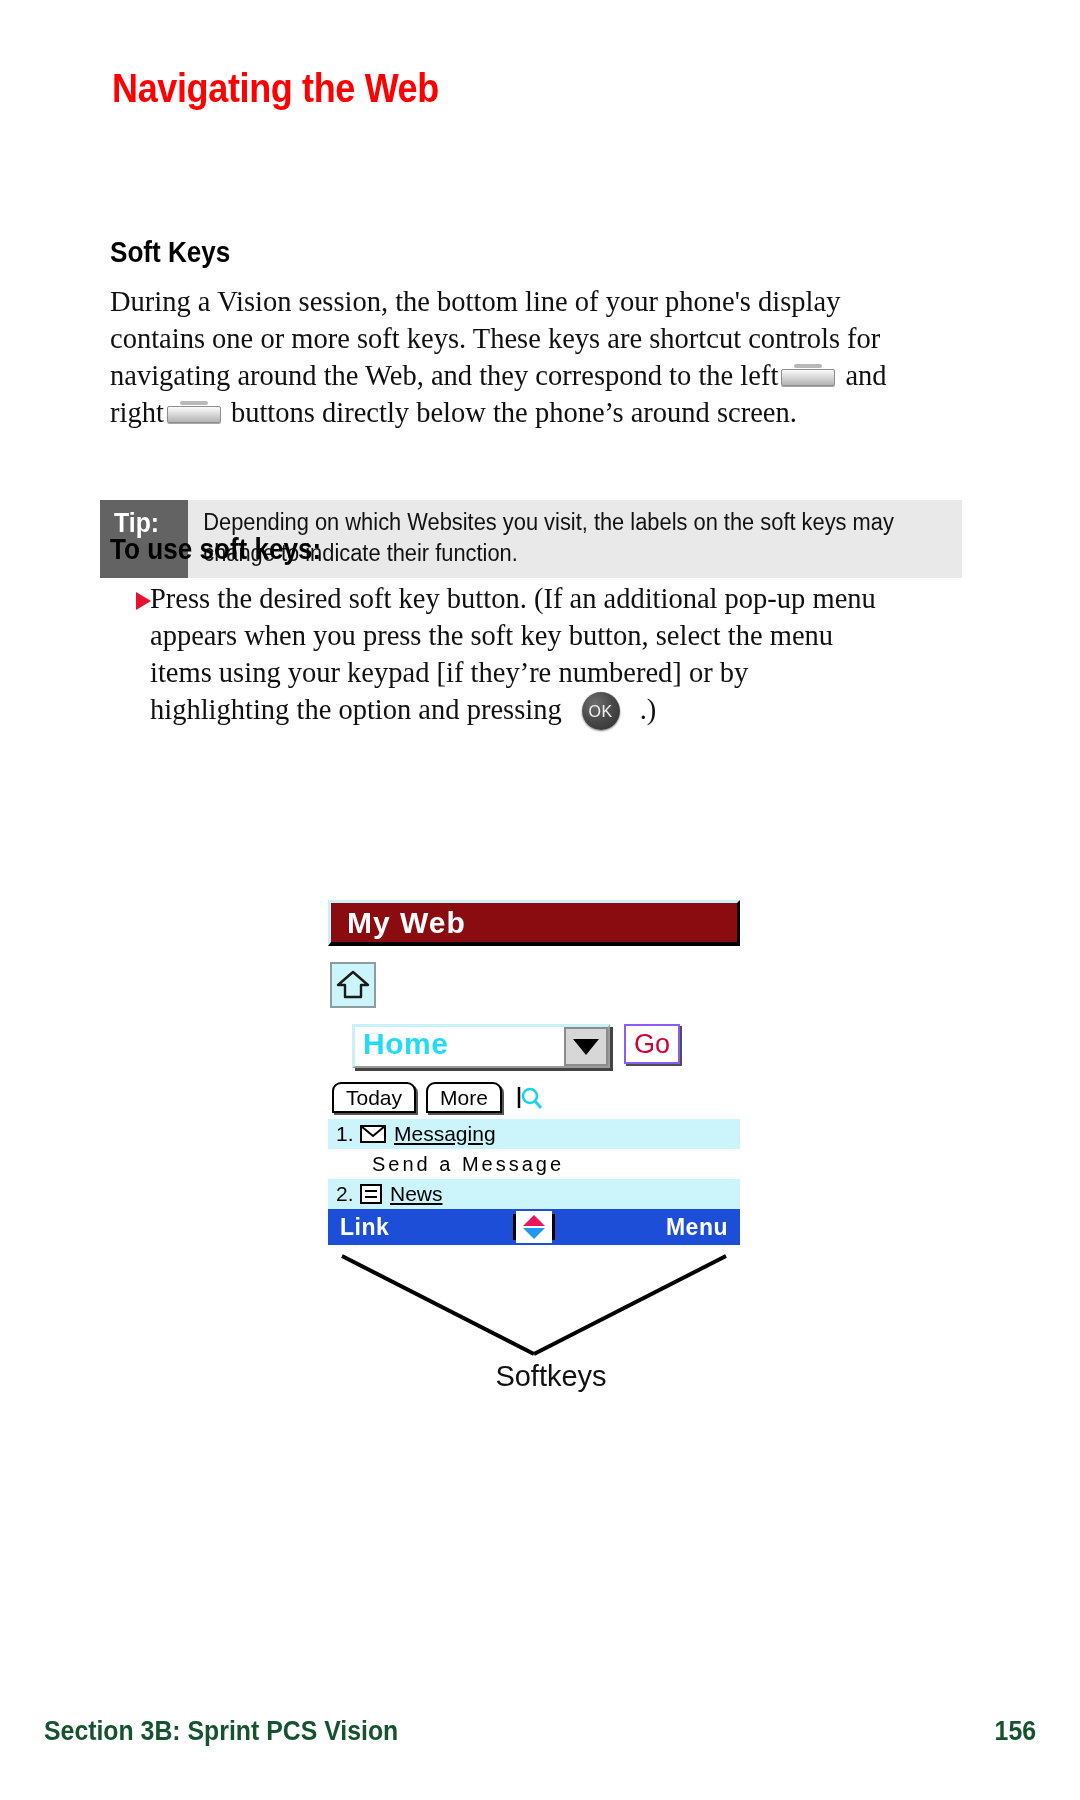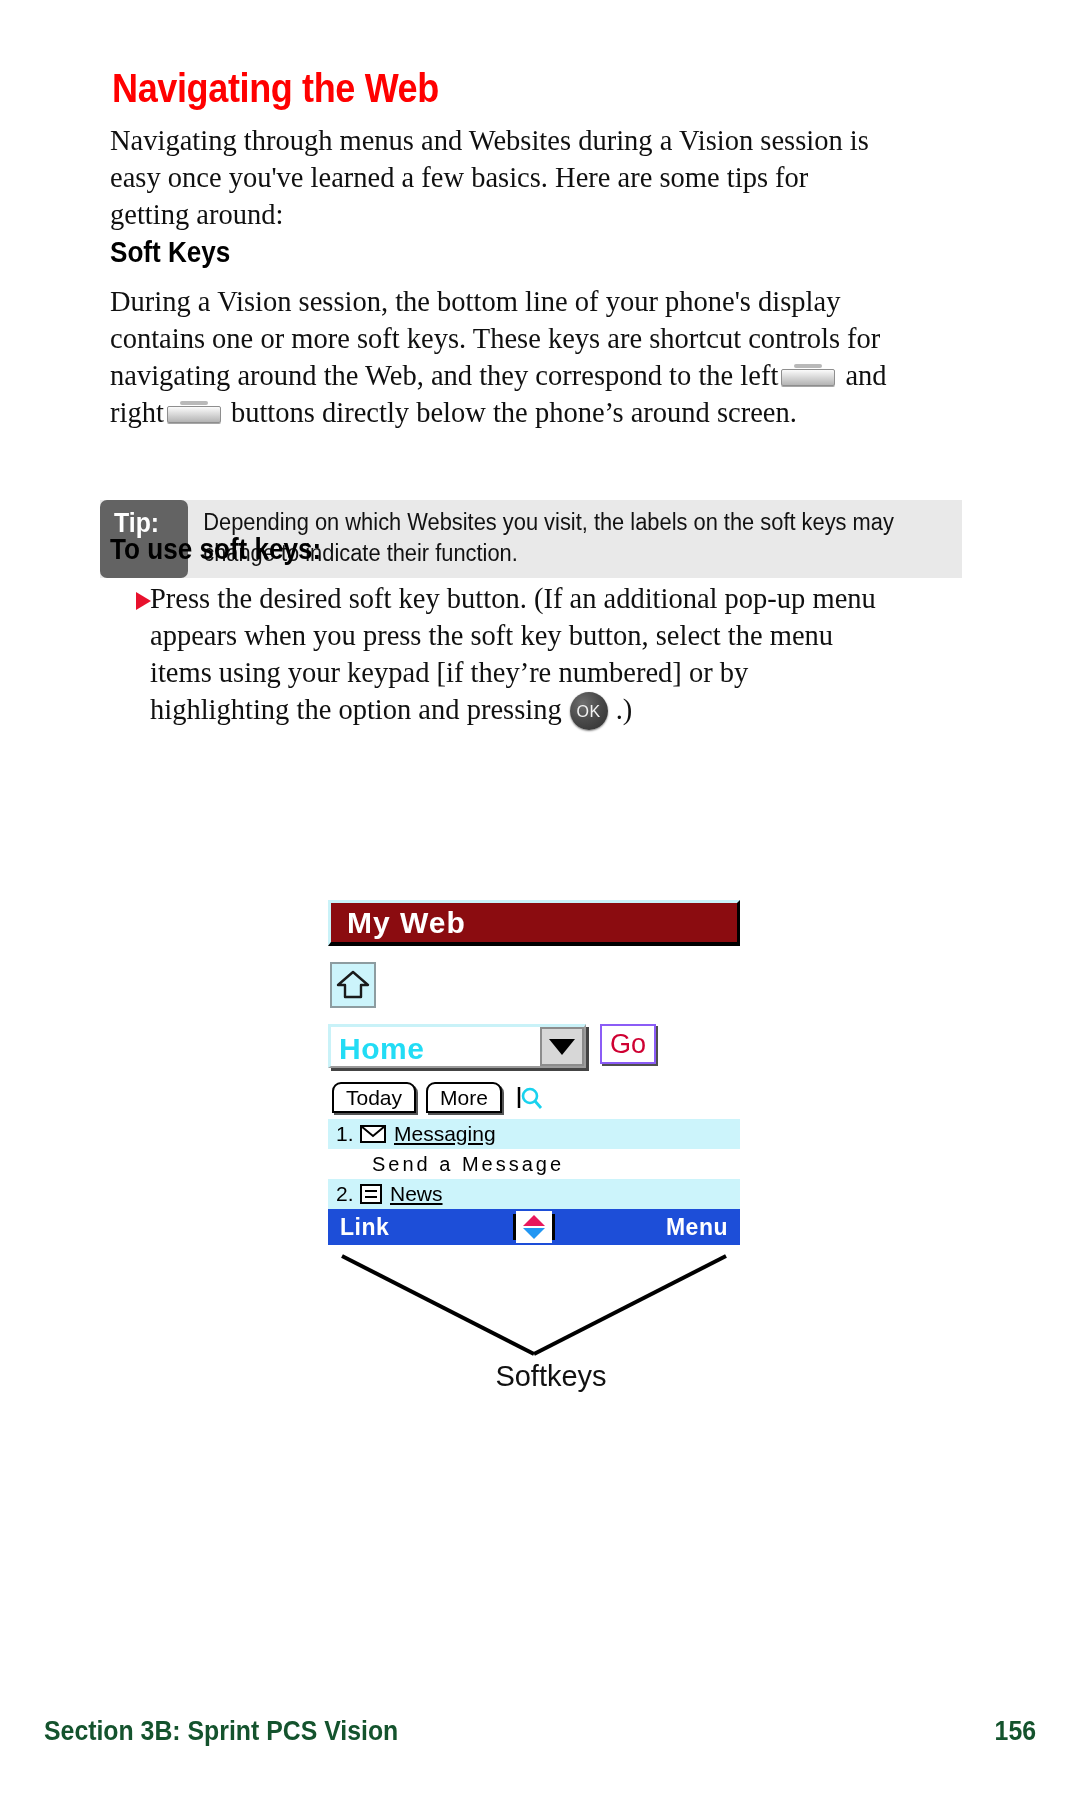--- a/index.html
+++ b/index.html
@@ -105,21 +105,20 @@
   }
   .tip-label-cell {
     width: 88px;
     flex: 0 0 88px;
     background: #636363;
     display: flex;
     align-items: flex-start;
     justify-content: flex-start;
     padding: 8px 0 0 14px;
     box-sizing: border-box;
-    border-radius: 7px;
   }
   .tip-label {
     font-family: "Liberation Sans", sans-serif;
     font-weight: bold;
     font-size: 27px;
     color: #ffffff;
     transform: scaleX(0.92);
     transform-origin: left center;
   }
   .tip-body {
@@ -159,21 +158,21 @@
     border-bottom: 9px solid transparent;
   }
   .bullet-text { display: block; }
 
   .ok-glyph {
     display: inline-block;
     width: 38px;
     height: 38px;
     border-radius: 50%;
     vertical-align: -11px;
-    margin: 0 8px;
+    margin: 0 20px;
     background: radial-gradient(circle at 34% 30%, #6f6f6f 0%, #4b4b4b 45%, #2d2d2d 100%);
     box-shadow: 0 1px 2px rgba(0,0,0,0.5);
     position: relative;
   }
   .ok-glyph span {
     position: absolute;
     inset: 0;
     display: flex;
     align-items: center;
     justify-content: center;
@@ -232,23 +231,24 @@
   .url-select {
     width: 258px;
     height: 44px;
     background: #ffffff;
     border-top: 3px solid #c9f2f8;
     border-left: 3px solid #c9f2f8;
     border-right: 2px solid #9b9b9b;
     border-bottom: 2px solid #9b9b9b;
     box-sizing: border-box;
     display: flex;
-    align-items: flex-end;
+    align-items: flex-start;
     position: relative;
     box-shadow: 3px 3px 0 #444444;
+    margin-left: 24px;
   }
   .url-select-text {
     font-family: "Liberation Sans", sans-serif;
     font-weight: bold;
     font-size: 30px;
     color: #22dcf5;
     padding-left: 8px;
     letter-spacing: 0.5px;
   }
   .url-arrow-btn {
@@ -423,21 +423,20 @@
   .footer-left { transform: scaleX(0.92); transform-origin: left center; }
   .footer-right { transform: scaleX(0.92); transform-origin: right center; }
 </style>
 </head>
 <body>
 
 <div class="page">
 
   <div class="page-title">Navigating the Web</div>
 
-  <div class="para para-intro">Navigating through menus and Websites during a Vision session is easy once you've learned a few basics. Here are some tips for getting around:</div>
 
   <div class="sub-head sub-head-softkeys">Soft Keys</div>
 
   <div class="para para-body">
     <span>During a Vision session, the bottom line of your phone's display contains one or more soft keys. These keys are shortcut controls for navigating around the Web, and they correspond to the left</span><span class="softkey-glyph"></span>
     <span>and right</span><span class="softkey-glyph"></span>
     <span>buttons directly below the phone’s around screen.</span>
   </div>
 
   <div class="tip-box">

